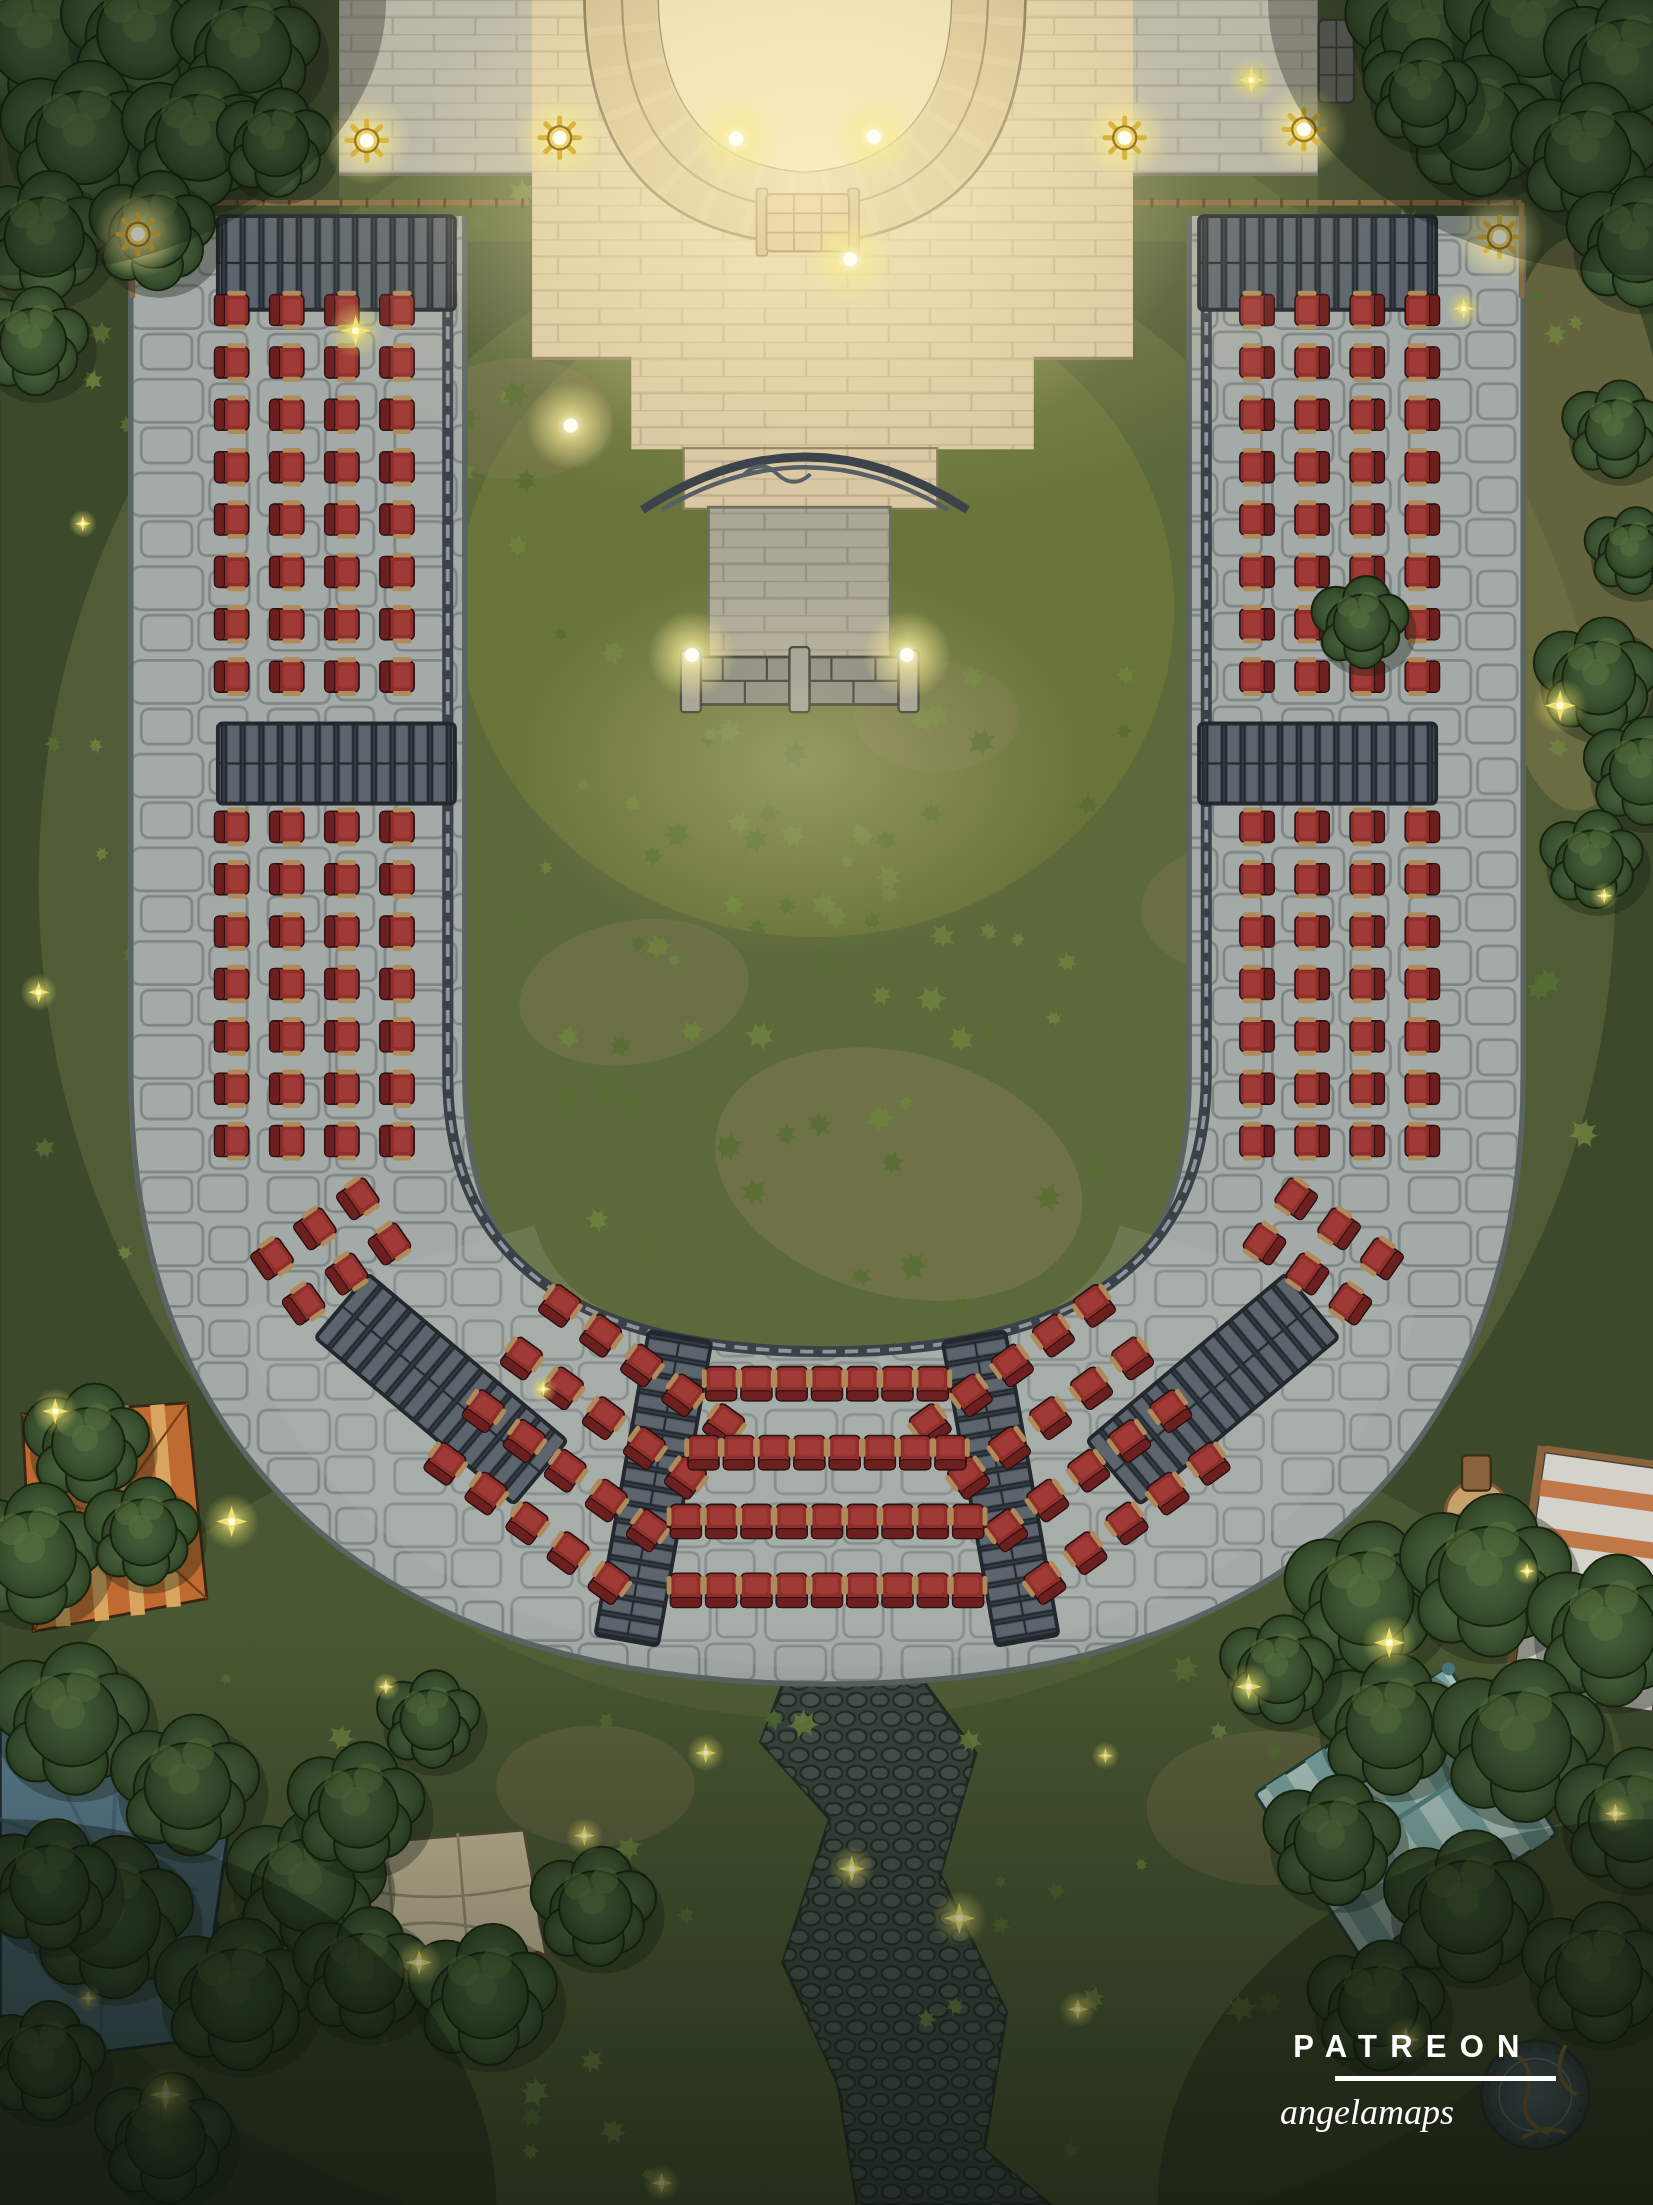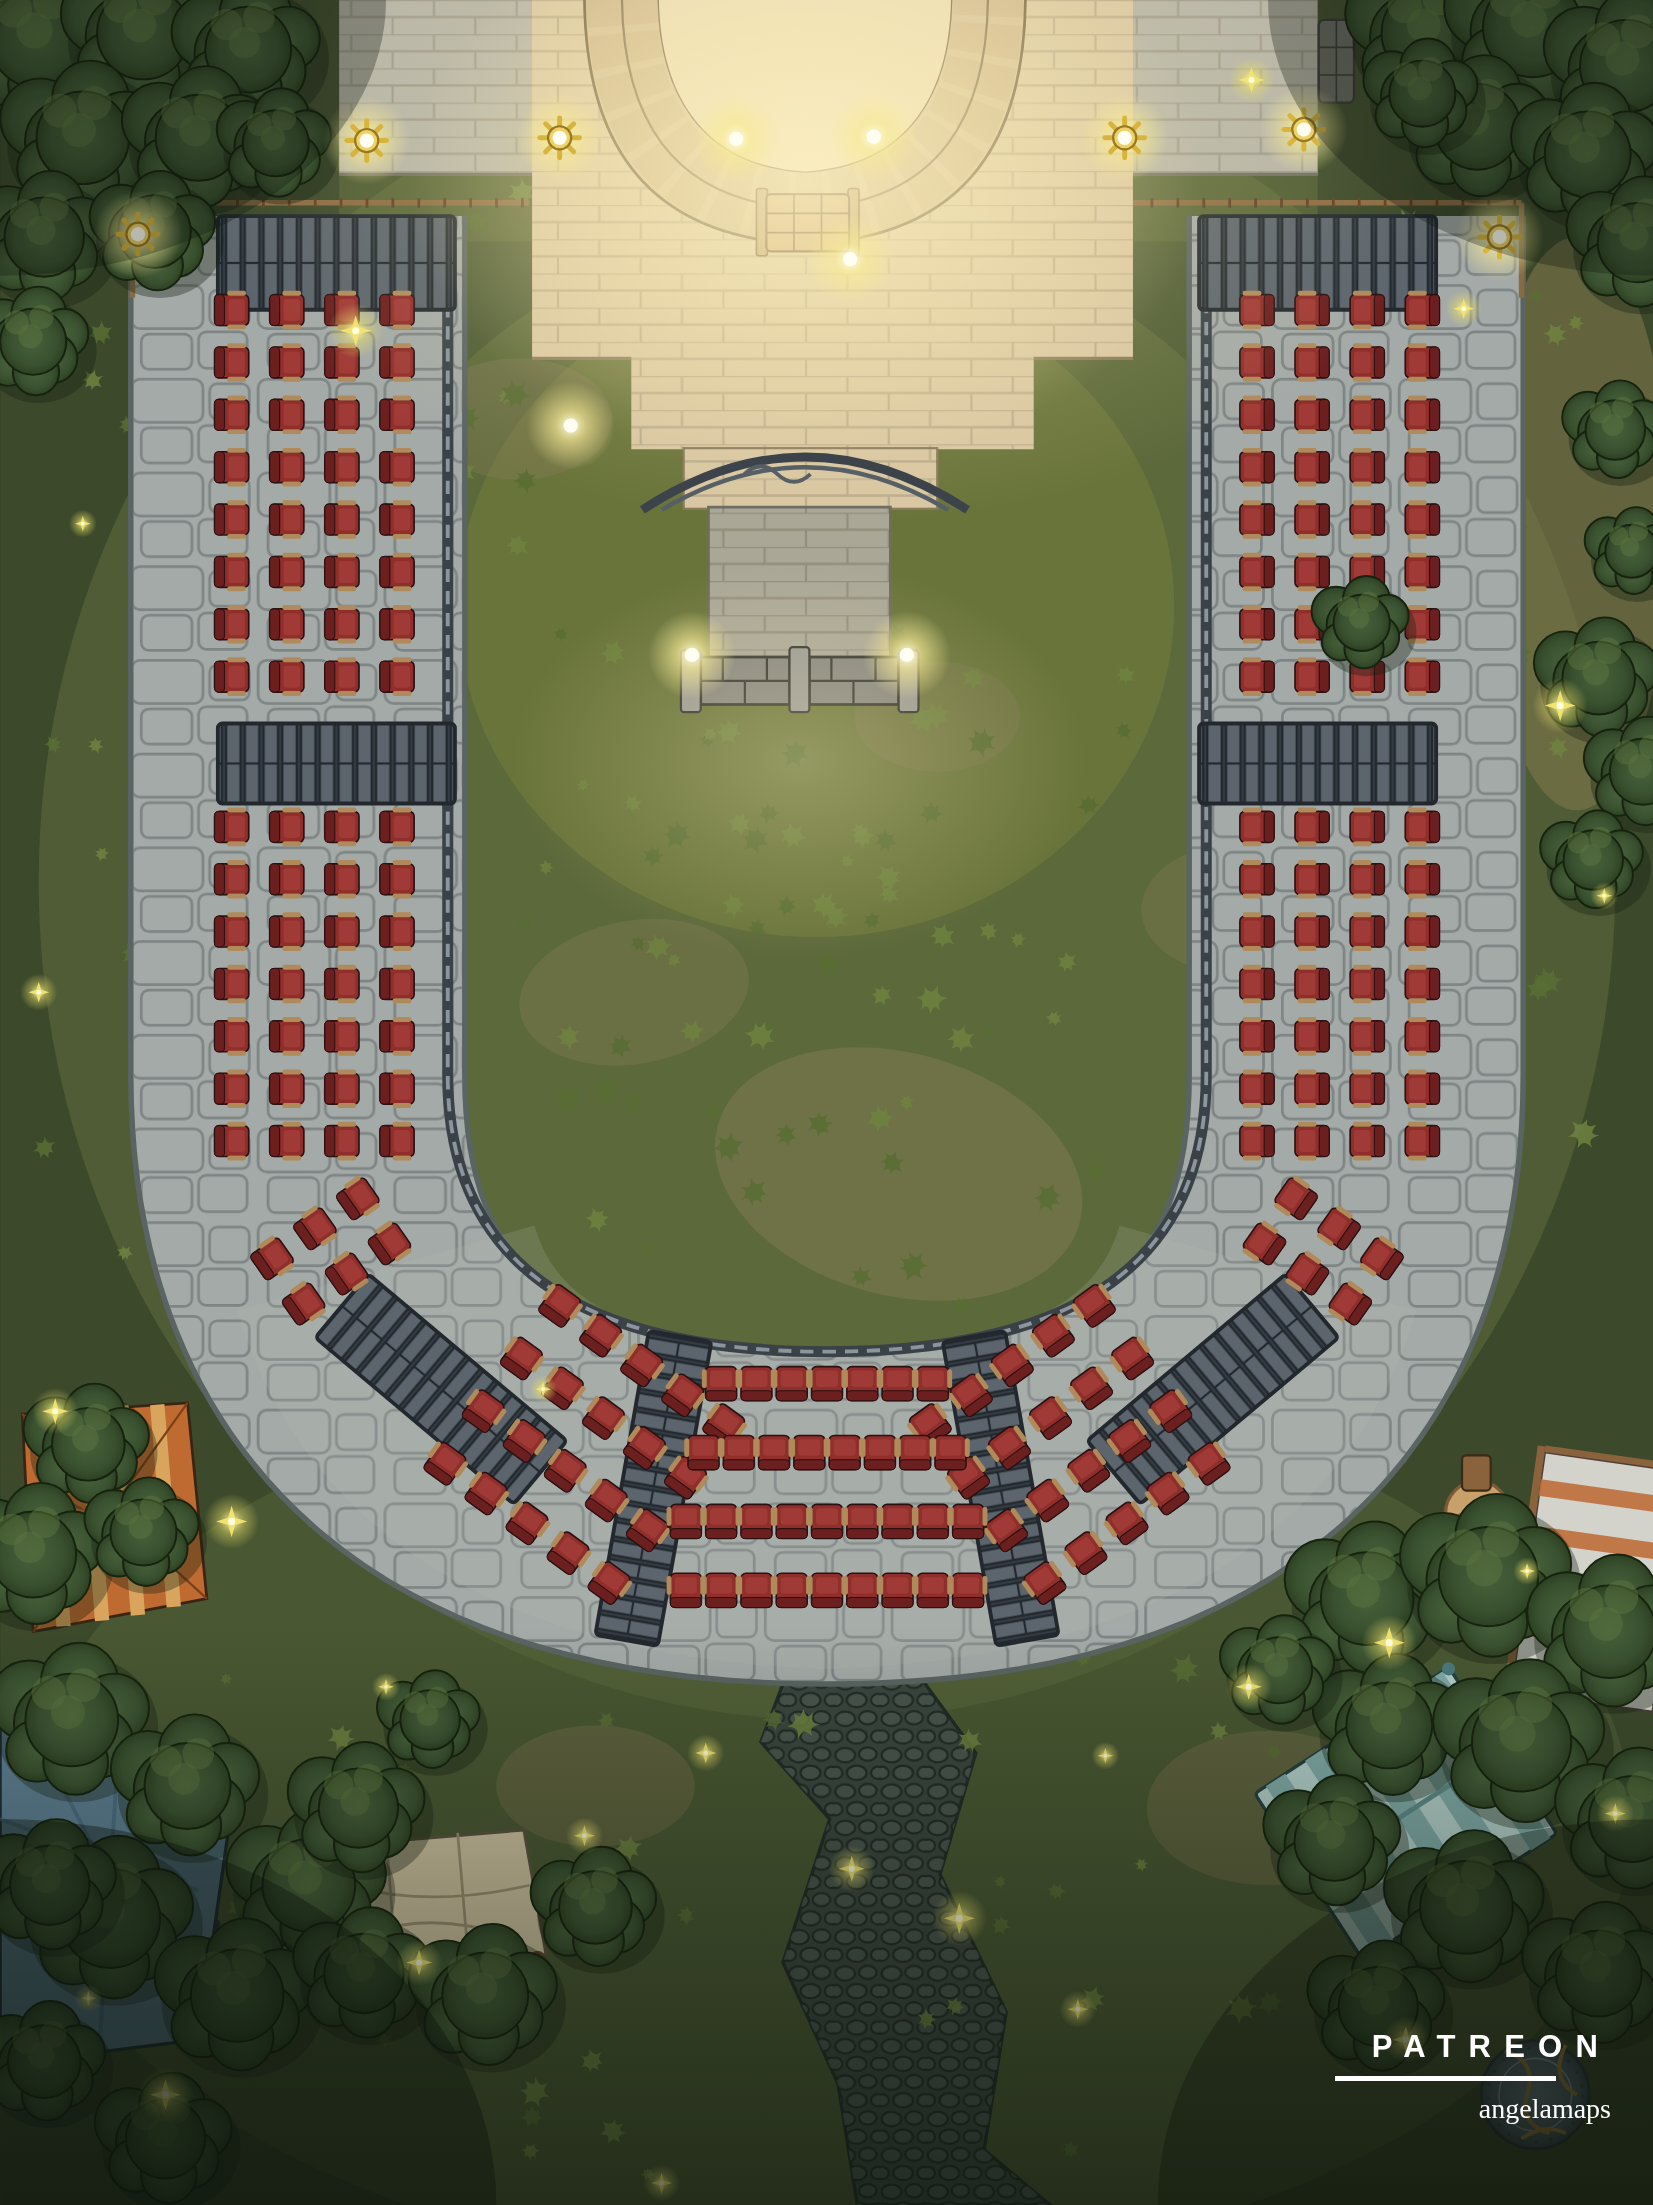--- a/index.html
+++ b/index.html
@@ -1,24 +1,24 @@
 <!DOCTYPE html>
 <html style="--forest_base: #3c4a2b; --lawn_mid: #55633a; --lawn_light: #69763f; --lawn_bright: #79823f; --dirt: #8a7c5a; --dirt_warm: #8a7c52; --tree_dark: #16230f; --tree_hi: #5b7440; --tuft_a: #6e833f; --tuft_b: #586d34; --stone_band: #a4aaa7; --stone_edge: #5a6462; --plaza_gray: #b4b3a7; --stage_beige: #d8c7a2; --apse_band: #d2bd95; --apse_floor: #e8d9b4; --stage_line: #8a7a5c; --pier_gray: #aaa797; --gate_stone: #85857f; --chain: #3a4248; --chain_hi: #8a959d; --brass: #8a6a42; --chair_red: #8f2e2b; --chair_dark: #6c1f1f; --armrest: #b08a5a; --path_base: #3a463f; --cobble: #4b5850; --cobble_line: #1d2721; --tent_orange_a: #bf6a31; --tent_orange_b: #d9a55e; --tent_blue: #5d7e92; --tent_blue_dark: #49697c; --tent_teal_a: #7fa9a6; --tent_teal_b: #b2cdc8; --tent_canvas: #cfc2a0; --tent_white: #d3d2cb; --tent_white_stripe: #c06f3c; --wood: #8a623c; --wood_light: #c7a169; --glow_core: #fffef2; --glow_warm: #ffe9a8; --firefly: #f2e56e; --mat_dark: #262e33; --text: #ffffff;font-size:8.8px"><head>
 <meta charset="utf-8">
 <style>
   html,body{margin:0;padding:0;background:#1a2015;}
   .map{position:relative;width:1654px;height:2205px;overflow:hidden;
        font-family:"Liberation Sans",sans-serif;}
   .map svg{position:absolute;left:0;top:0;}
-  .brand{position:absolute;left:1280px;top:2030px;width:331px;text-align:right;
+  .brand{position:absolute;left:1280px;top:2030px;width:331px;text-align:left;
          color:var(--text,#fff);z-index:5;}
   .brand .patreon{font-family:"Liberation Sans",sans-serif;font-weight:700;
          font-size:31px;letter-spacing:13.2px;padding-left:13.2px;line-height:1.1;}
   .brand .rule{width:221px;height:5px;background:var(--text,#fff);margin:12px auto 13.2px;}
-  .brand .author{font-family:"Liberation Serif",serif;font-size:28px;line-height:1.05;}
+  .brand .author{font-family:"Liberation Serif",serif;font-size:36px;line-height:1.05;font-style:italic;}
 </style>
 </head>
 <body>
 
 <div class="map">
 <svg viewBox="0 0 3000 4000" width="1654" height="2205">
   <defs>
     <radialGradient id="treeGrad">
           <stop offset="0%" stop-color="#47613a"></stop>
           <stop offset="70%" stop-color="#3a5130"></stop>

